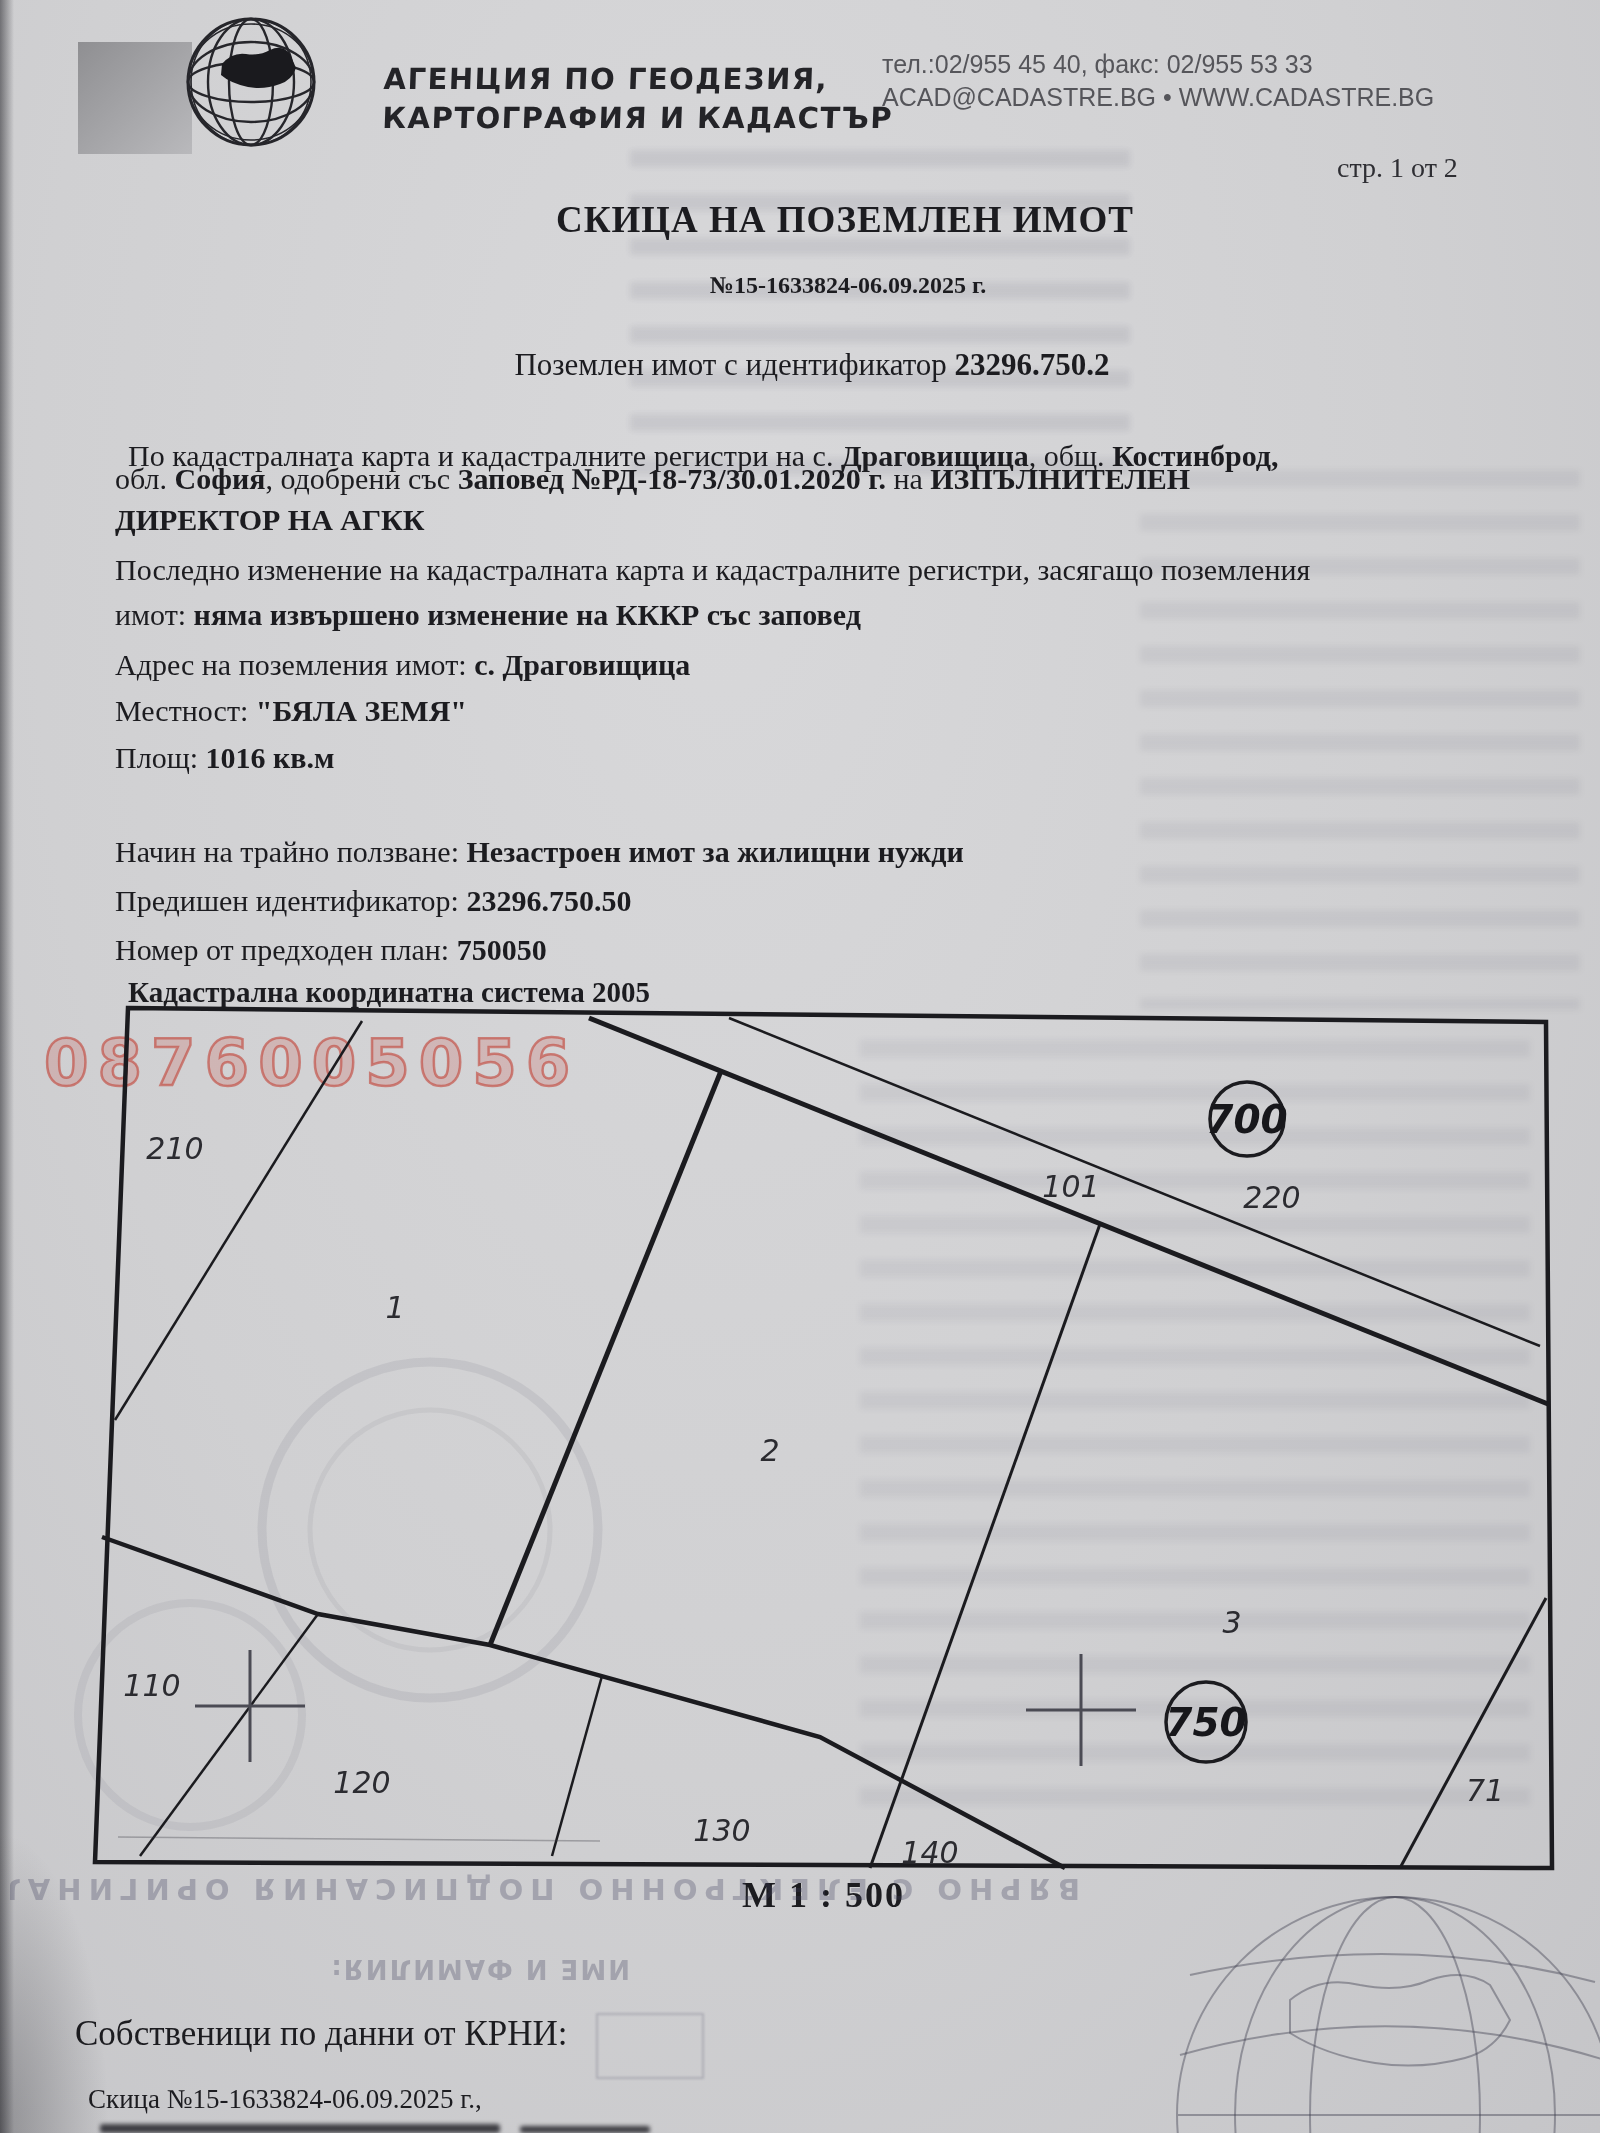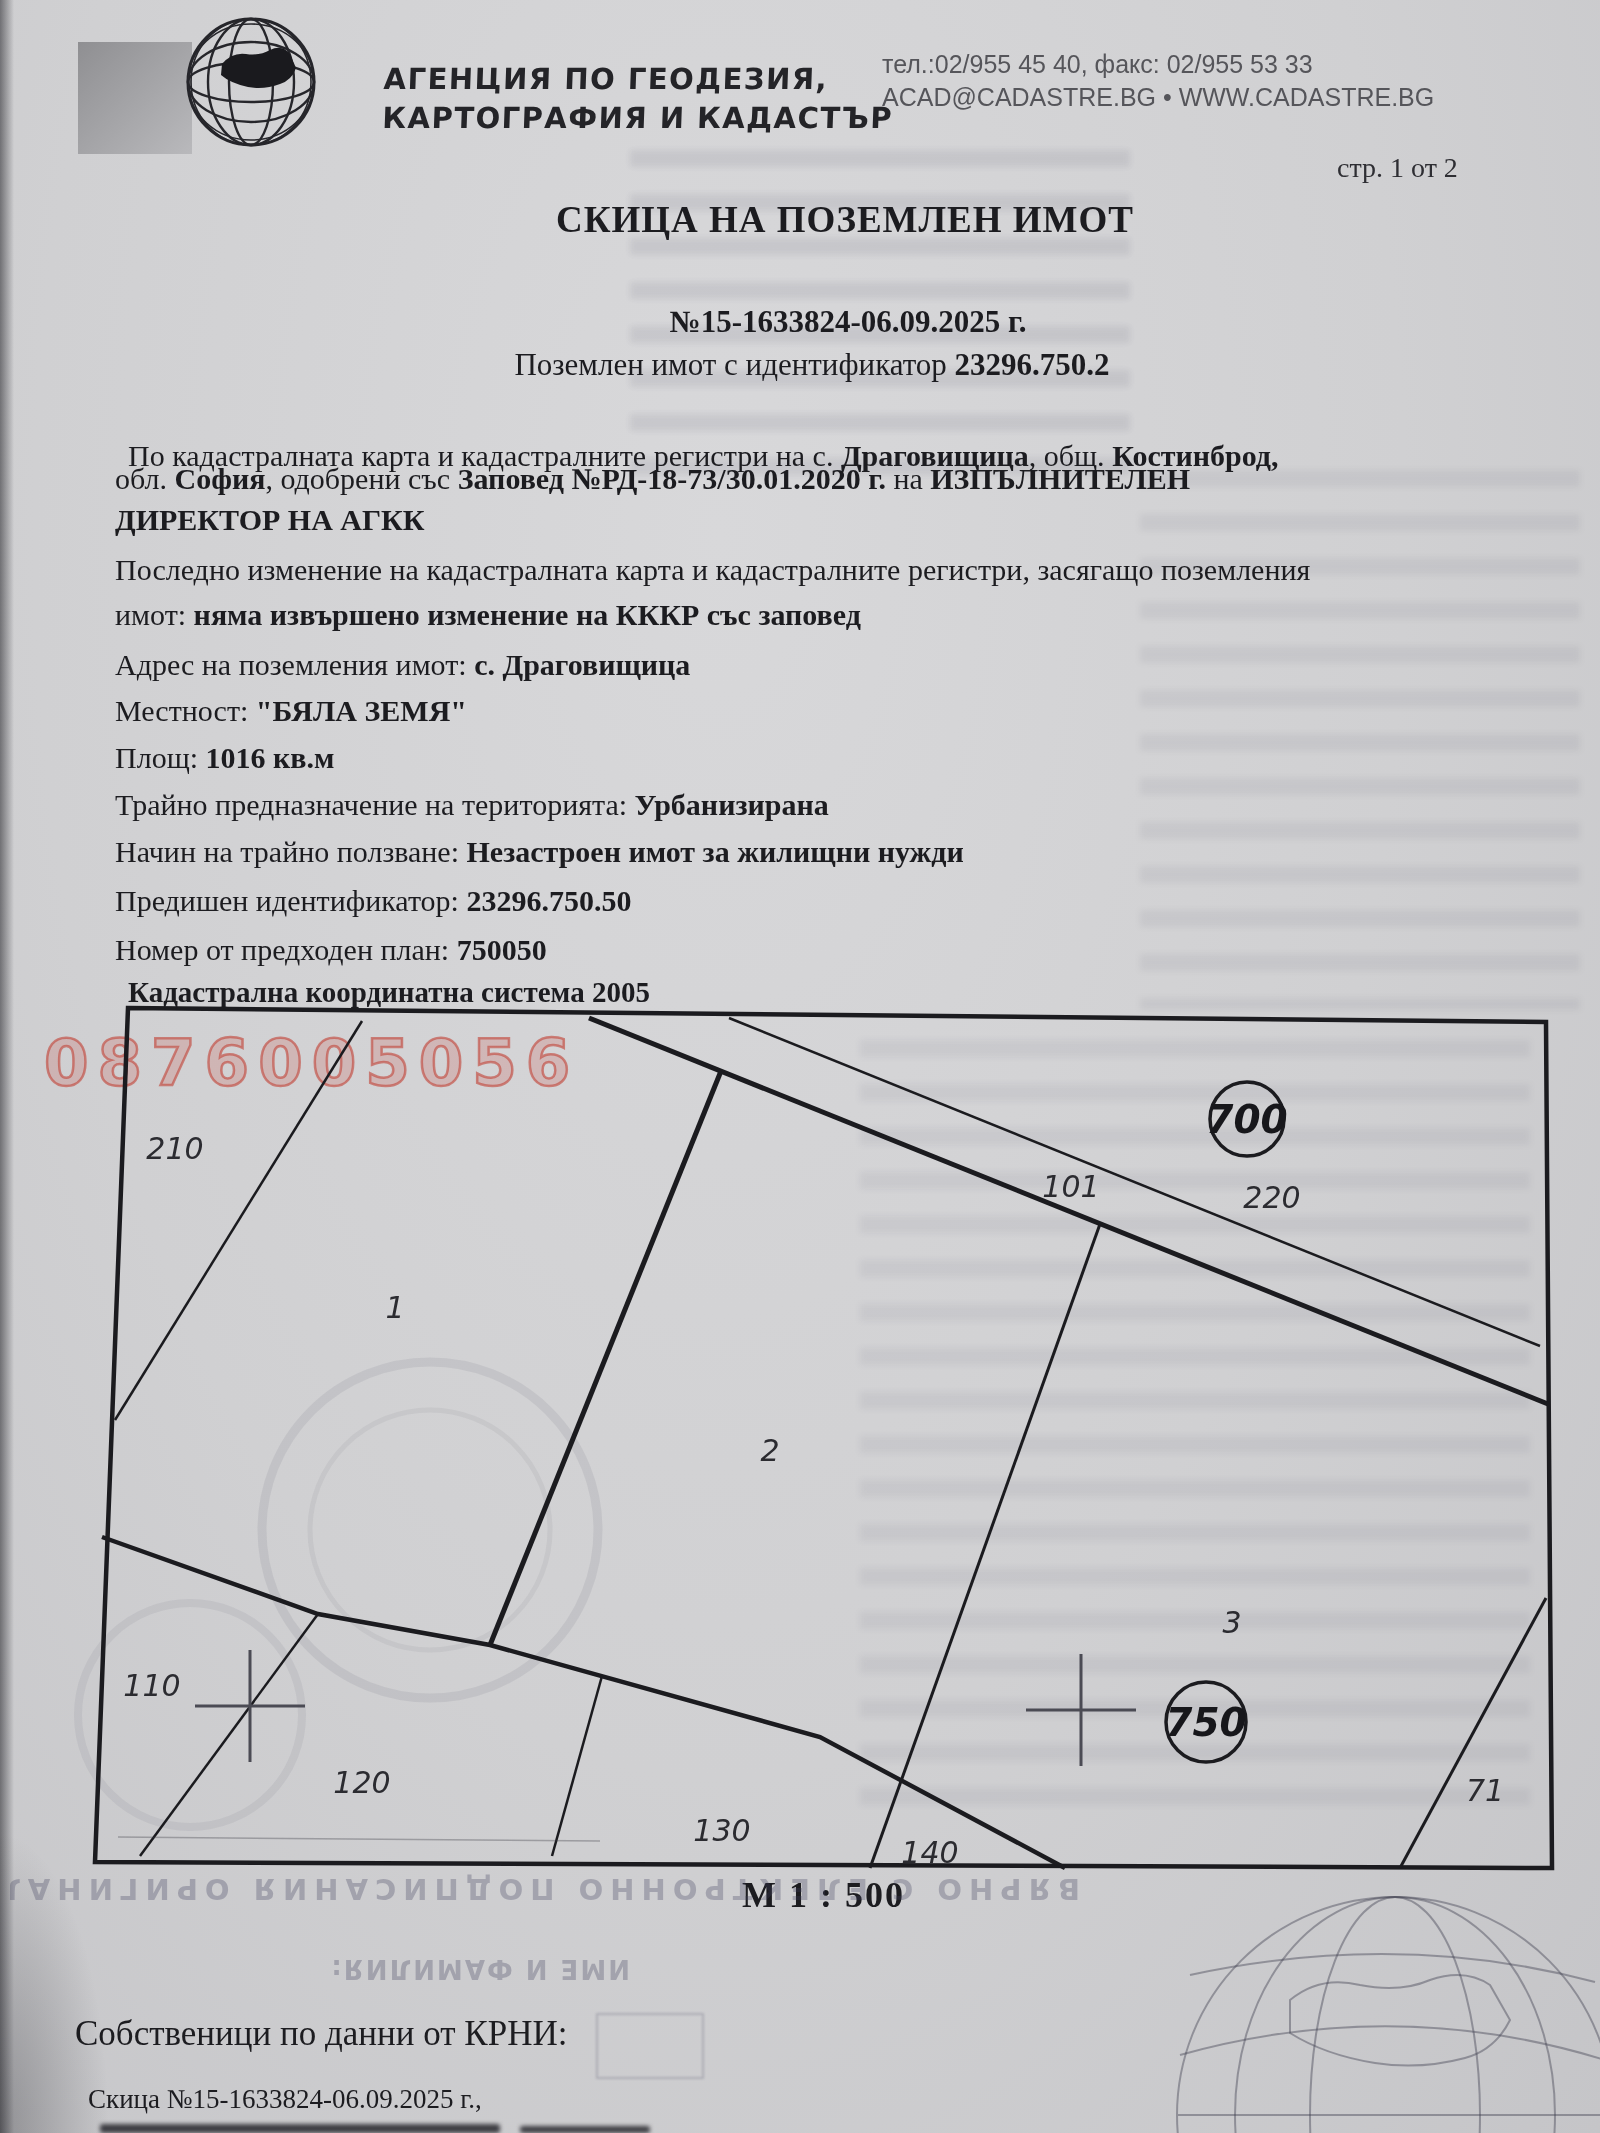--- a/index.html
+++ b/index.html
@@ -11,21 +11,21 @@
   .abs{position:absolute;}
   .nowrap{white-space:nowrap;}
   .b{font-weight:bold;}
   
   .logo-square{left:78px;top:42px;width:114px;height:112px;background:linear-gradient(135deg,#8f8f92,#b9b9bc);}
   .agency{left:383px;top:60px;font-family:"DejaVu Sans",sans-serif;font-weight:800;font-size:29px;line-height:39px;letter-spacing:1.5px;color:#242428;transform:skewX(-2deg);}
   .addr{left:882px;top:48px;font-family:"Liberation Sans","DejaVu Sans",sans-serif;font-size:25px;line-height:33px;color:#55555a;}
   .pageno{left:1337px;top:152px;font-size:28px;color:#2e2e33;}
   
   .title{left:845px;top:198px;transform:translateX(-50%);font-weight:bold;font-size:37px;letter-spacing:1px;}
-  .docnum{left:848px;top:272px;transform:translateX(-50%);font-weight:bold;font-size:31px;margin-top:32px;}
+  .docnum{left:848px;top:272px;transform:translateX(-50%);font-weight:bold;font-size:24px;}
   .ident{left:812px;top:347px;transform:translateX(-50%);font-size:31px;}
   
   .line{left:115px;font-size:30px;}
   
   .plabel{font-family:"DejaVu Sans",sans-serif;font-style:italic;font-size:30px;color:#2b2b30;transform:translate(-50%,-50%);}
   .circnum{font-family:"DejaVu Sans",sans-serif;font-weight:800;font-style:italic;font-size:39px;color:#17171b;transform:translate(-50%,-50%);}
   .scale{left:742px;top:1874px;font-weight:bold;font-size:36px;letter-spacing:2px;}
   .neighbors{left:75px;top:1910px;font-size:31px;}
   .owners{left:75px;top:2014px;font-size:35px;}
   .sketchfoot{left:88px;top:2084px;font-size:27px;}
@@ -84,21 +84,20 @@
   <div class="abs line nowrap" style="left:128px;top:425px;margin-top:14px;"><span>По кадастралната карта и кадастралните регистри на с. </span><span class="b">Драговищица</span><span>, общ. </span><span class="b">Костинброд,</span></div>
   <div class="abs line nowrap" style="top:462px;"><span>обл. </span><span class="b">София</span><span>, одобрени със </span><span class="b">Заповед №РД-18-73/30.01.2020 г.</span><span> на </span><span class="b">ИЗПЪЛНИТЕЛЕН</span></div>
   <div class="abs line nowrap b" style="top:503px;">ДИРЕКТОР НА АГКК</div>
 
   <div class="abs line nowrap" style="top:553px;">Последно изменение на кадастралната карта и кадастралните регистри, засягащо поземления</div>
   <div class="abs line nowrap" style="top:598px;"><span>имот: </span><span class="b">няма извършено изменение на КККР със заповед</span></div>
 
   <div class="abs line nowrap" style="top:648px;"><span>Адрес на поземления имот: </span><span class="b">с. Драговищица</span></div>
   <div class="abs line nowrap" style="top:694px;"><span>Местност: </span><span class="b">"БЯЛА ЗЕМЯ"</span></div>
   <div class="abs line nowrap" style="top:741px;"><span>Площ: </span><span class="b">1016 кв.м</span></div>
-  <div class="abs line nowrap" style="top:788px;"><span>Трайно предназначение на територията: </span><span class="b">Урбанизирана</span></div>
   <div class="abs line nowrap" style="top:835px;"><span>Начин на трайно ползване: </span><span class="b">Незастроен имот за жилищни нужди</span></div>
   <div class="abs line nowrap" style="top:884px;"><span>Предишен идентификатор: </span><span class="b">23296.750.50</span></div>
   <div class="abs line nowrap" style="top:933px;"><span>Номер от предходен план: </span><span class="b">750050</span></div>
   <div class="abs line nowrap b" style="left:128px;top:976px;font-size:29px;">Кадастрална координатна система 2005</div>
 
   <div class="abs phone-stamp nowrap">0876005056</div>
 
   <svg class="abs" style="left:0;top:0;" width="1600" height="2133" viewBox="0 0 1600 2133">
 
     <g fill="none">

